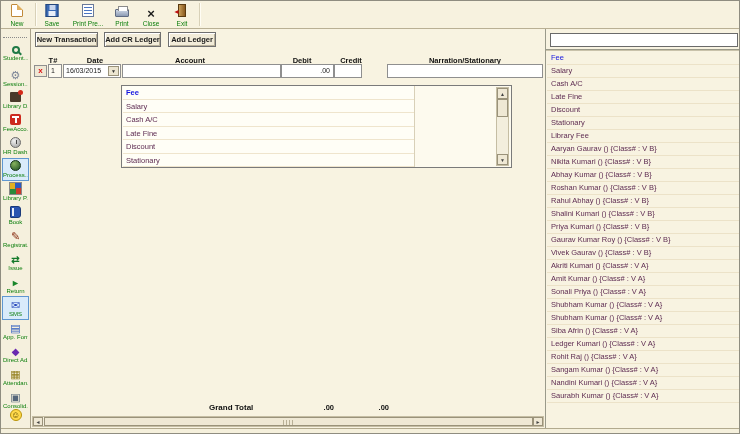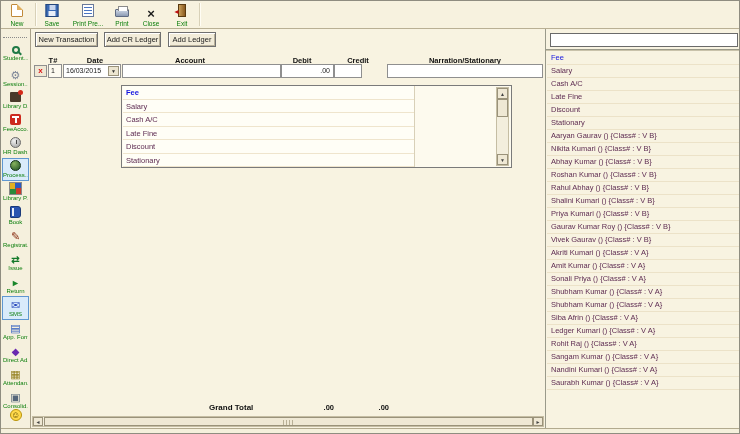--- a/index.html
+++ b/index.html
@@ -55,21 +55,21 @@
   .si-app::before{content:"▤";color:#2a5ac0;font-size:11px}
   .si-direct::before{content:"◆";color:#6a2ab0;font-size:10px}
   .si-attend::before{content:"▦";color:#937f1c;font-size:11px}
   .si-consol::before{content:"▣";color:#55667a;font-size:11px}
   .si-smiley{width:12px;height:12px;border-radius:50%;background:#ffd94a;border:1px solid #b8930a}
   .si-smiley::before{content:"☺";color:#5a4a00;font-size:9px;line-height:11px;position:absolute;left:0;right:0}
   .sb-footer{position:absolute;left:0;width:29px;top:380px;text-align:center}
 
   
   .main{position:absolute;left:30px;top:28px;width:514px;height:399px}
-  .btn{position:absolute;top:3px;height:15px;background:#f2ecd9;border:1px solid #6f6f6f;box-shadow:inset 1px 1px 0 #fff,inset -1px -1px 0 #b8b09a;font-weight:normal;font-size:7.5px;color:#1a1a1a;text-align:center;line-height:13px;font-family:"Liberation Sans",sans-serif}
+  .btn{position:absolute;top:3px;height:15px;background:#f2ecd9;border:1px solid #6f6f6f;box-shadow:inset 1px 1px 0 #fff,inset -1px -1px 0 #b8b09a;font-weight:bold;font-size:7.5px;color:#1a1a1a;text-align:center;line-height:13px;font-family:"Liberation Sans",sans-serif}
   .th{position:absolute;top:27px;font-size:7.5px;font-weight:bold;color:#111;text-align:center}
   .cell{position:absolute;top:35px;height:14px;background:#fff;border:1px solid #8f8f8f;font-size:7px;color:#222;line-height:12px}
   .del-btn{position:absolute;left:3px;top:36px;width:13px;height:12px;background:#efe8d4;border:1px solid #8f8f8f;color:#d11;font-weight:bold;font-size:8px;line-height:9px;text-align:center}
   .combo-btn{position:absolute;right:1px;top:1px;width:11px;height:10px;background:#ece5d0;border:1px solid #9a927a;font-size:5px;line-height:9px;text-align:center;color:#333}
   .dropdown{position:absolute;left:90px;top:56px;width:391px;height:83px;background:#fdfaee;border:1px solid #7a7a7a}
   .dd-list{position:absolute;left:1px;top:0;width:292px;height:81px;background:#fffef6;border-right:1px solid #d8d0b8}
   .dd-item{height:13.5px;line-height:13px;padding-left:3px;font-size:7.5px;color:#5e2c52;border-bottom:1px solid #efe5cd;white-space:nowrap;overflow:hidden}
   .dd-item.selected{color:#1515e0;font-weight:bold}
   .vscroll{position:absolute;right:2px;top:1px;width:13px;height:79px;background:#f3eedd;border:1px solid #c5bda3}
   .sc-btn{position:absolute;left:0;width:11px;height:11px;background:#efe8d4;border:1px solid #9a927a;font-size:5px;text-align:center;line-height:10px;color:#444}
@@ -200,21 +200,21 @@
 
   <div class="main">
     <div class="btn" style="left:4px;width:63px">New Transaction</div>
     <div class="btn" style="left:73px;width:57px">Add CR Ledger</div>
     <div class="btn" style="left:137px;width:48px">Add Ledger</div>
 
     <span class="th" style="left:12px;width:20px">T#</span>
     <span class="th" style="left:39px;width:50px">Date</span>
     <span class="th" style="left:109px;width:100px">Account</span>
     <span class="th" style="left:241px;width:60px">Debit</span>
-    <span class="th" style="left:297px;width:60px">Credit</span>
+    <span class="th" style="left:290px;width:60px">Credit</span>
     <span class="th" style="left:374px;width:120px">Narration/Stationary</span>
 
     <div class="del-btn">x</div>
     <div class="cell" style="left:17px;width:14px;background:#fdfaf0;padding-left:2px">1</div>
     <div class="cell" style="left:32px;width:58px;padding-left:2px">
       <span>16/03/2015</span>
       <span class="combo-btn">▼</span>
     </div>
     <div class="cell" style="left:91px;width:159px"></div>
     <div class="cell" style="left:250px;width:53px;text-align:right;padding-right:3px">.00</div>
@@ -251,20 +251,21 @@
   <div class="rpanel">
     <input class="search-input" type="text" value="" style="">
     <div class="rp-sep"></div>
     <div class="lg-list">
       <div class="lg-row selected">Fee</div>
       <div class="lg-row">Salary</div>
       <div class="lg-row">Cash A/C</div>
       <div class="lg-row">Late Fine</div>
       <div class="lg-row">Discount</div>
       <div class="lg-row">Stationary</div>
+      <div class="lg-row">Library Fee</div>
       <div class="lg-row">Aaryan Gaurav () {Class# : V B}</div>
       <div class="lg-row">Nikita Kumari () {Class# : V B}</div>
       <div class="lg-row">Abhay Kumar () {Class# : V B}</div>
       <div class="lg-row">Roshan Kumar () {Class# : V B}</div>
       <div class="lg-row">Rahul Abhay () {Class# : V B}</div>
       <div class="lg-row">Shalini Kumari () {Class# : V B}</div>
       <div class="lg-row">Priya Kumari () {Class# : V B}</div>
       <div class="lg-row">Gaurav Kumar Roy () {Class# : V B}</div>
       <div class="lg-row">Vivek Gaurav () {Class# : V B}</div>
       <div class="lg-row">Akriti Kumari () {Class# : V A}</div>

